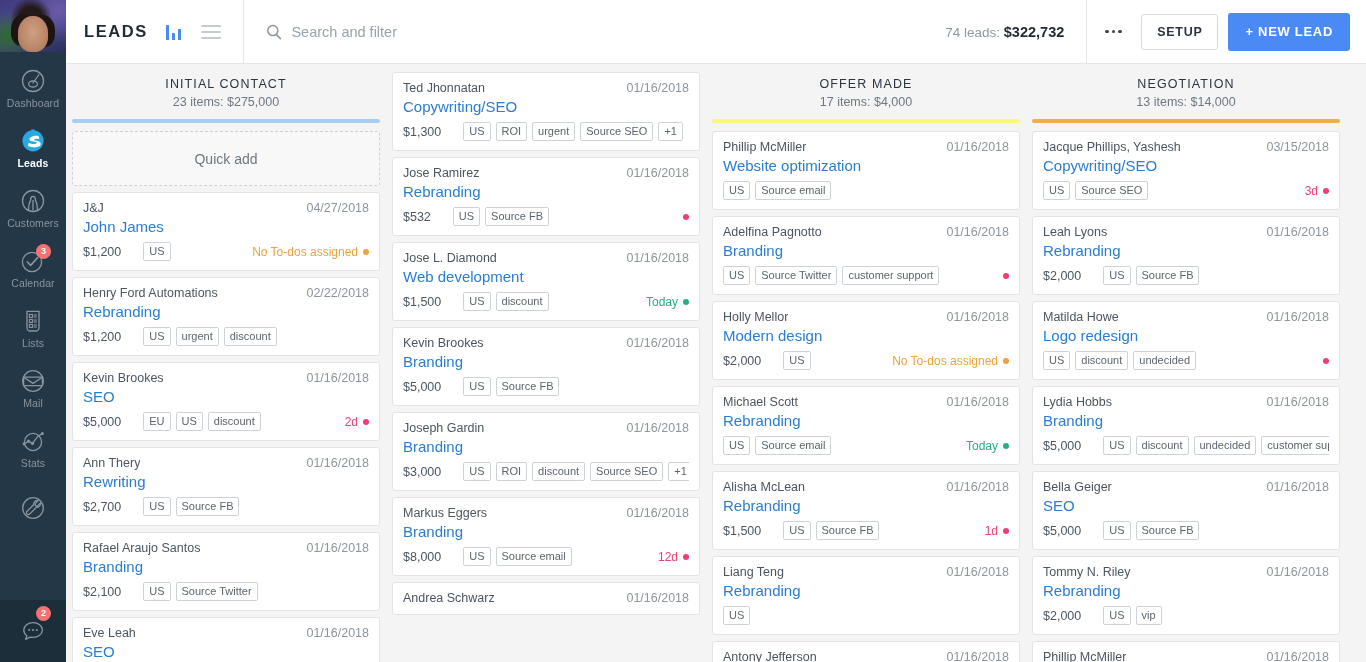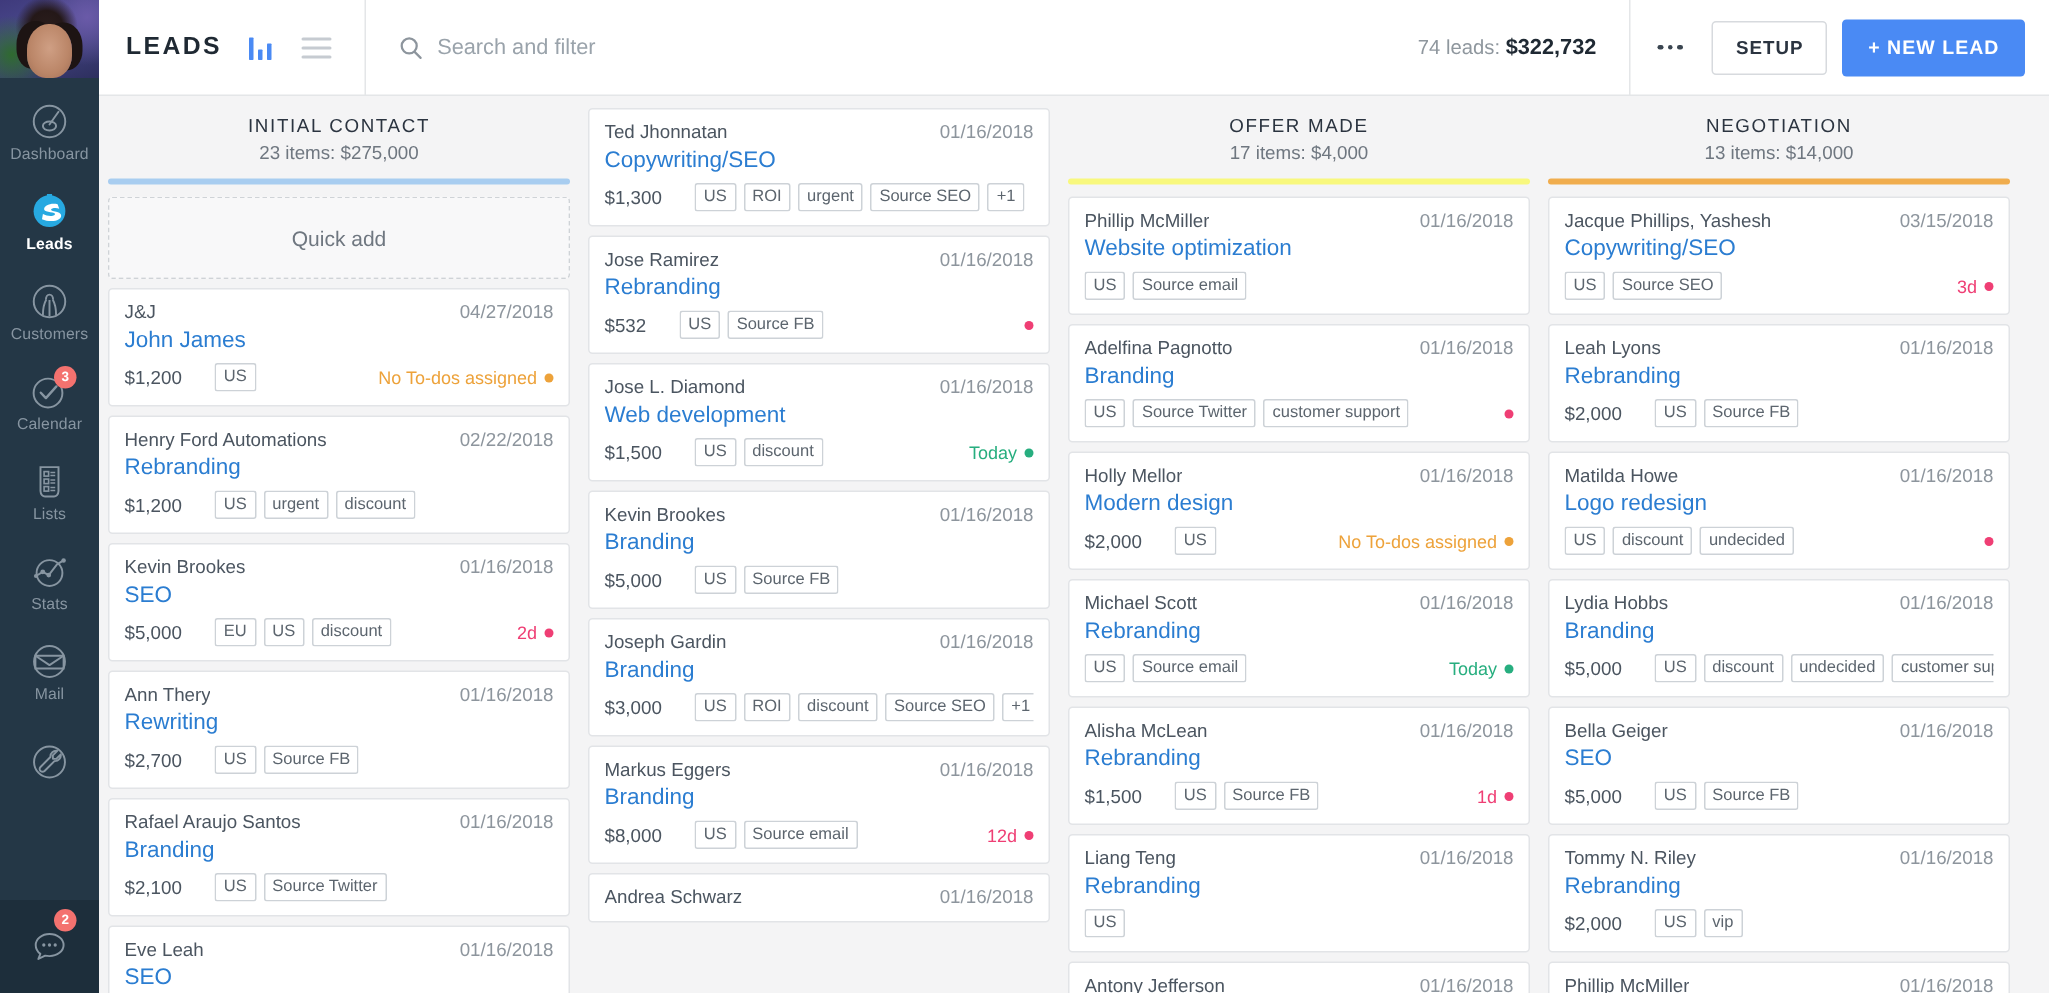--- a/index.html
+++ b/index.html
@@ -271,39 +271,39 @@
               <rect x="10.4" y="17.4" width="3" height="3" fill="none" stroke="currentColor" stroke-width="1.1"></rect>
               <line x1="14.6" y1="18" x2="17.8" y2="18" stroke="currentColor" stroke-width="1.1"></line>
               <line x1="14.6" y1="20" x2="17.8" y2="20" stroke="currentColor" stroke-width="1.1"></line>
             </svg>
           </span>
           <span class="nav-label">Lists</span>
         </div>
         <div class="nav-item">
           <span class="nav-icon">
             <svg viewBox="0 0 28 28">
+              <circle cx="14" cy="14" r="10.3" fill="none" stroke="currentColor" stroke-width="1.3"></circle>
+              <path d="M4.6 10.2h18.8v8.4H4.6z" fill="none" stroke="currentColor" stroke-width="1.3"></path>
+              <path d="M4.6 10.2L14 16.4l9.4-6.2" fill="none" stroke="currentColor" stroke-width="1.3" stroke-linejoin="round"></path>
+            </svg>
+          </span>
+          <span class="nav-label">Mail</span>
+        </div>
+        <div class="nav-item">
+          <span class="nav-icon">
+            <svg viewBox="0 0 28 28">
               <circle cx="14" cy="15" r="8.6" fill="none" stroke="currentColor" stroke-width="1.3"></circle>
               <polyline points="5,17 9.5,14.2 13.5,16.4 19,9.2 23.4,6.6" fill="none" stroke="currentColor" stroke-width="1.3" stroke-linecap="round" stroke-linejoin="round"></polyline>
               <circle cx="9.5" cy="14.2" r="1.6" fill="currentColor"></circle>
               <circle cx="13.5" cy="16.4" r="1.6" fill="currentColor"></circle>
               <circle cx="5" cy="17" r="1.4" fill="currentColor"></circle>
               <circle cx="23.4" cy="6.6" r="1.5" fill="currentColor"></circle>
             </svg>
           </span>
           <span class="nav-label">Stats</span>
-        </div>
-        <div class="nav-item">
-          <span class="nav-icon">
-            <svg viewBox="0 0 28 28">
-              <circle cx="14" cy="14" r="10.3" fill="none" stroke="currentColor" stroke-width="1.3"></circle>
-              <path d="M4.6 10.2h18.8v8.4H4.6z" fill="none" stroke="currentColor" stroke-width="1.3"></path>
-              <path d="M4.6 10.2L14 16.4l9.4-6.2" fill="none" stroke="currentColor" stroke-width="1.3" stroke-linejoin="round"></path>
-            </svg>
-          </span>
-          <span class="nav-label">Mail</span>
         </div>
         <div class="nav-item">
           <span class="nav-icon">
             <svg viewBox="0 0 28 28">
               <circle cx="14" cy="14" r="10.3" fill="none" stroke="currentColor" stroke-width="1.3"></circle>
               <path d="M19.2 6.6l-3 3 .1 2.2 2.2.1 3-3c.4 2.4-1.6 4.7-4.2 4.5l-6.6 6.6a1.9 1.9 0 01-2.7-2.7l6.6-6.6c-.2-2.6 2.1-4.6 4.6-4.1z" fill="none" stroke="currentColor" stroke-width="1.3" stroke-linejoin="round"></path>
             </svg>
           </span>
         </div>
         <div class="nav-spacer"></div>

